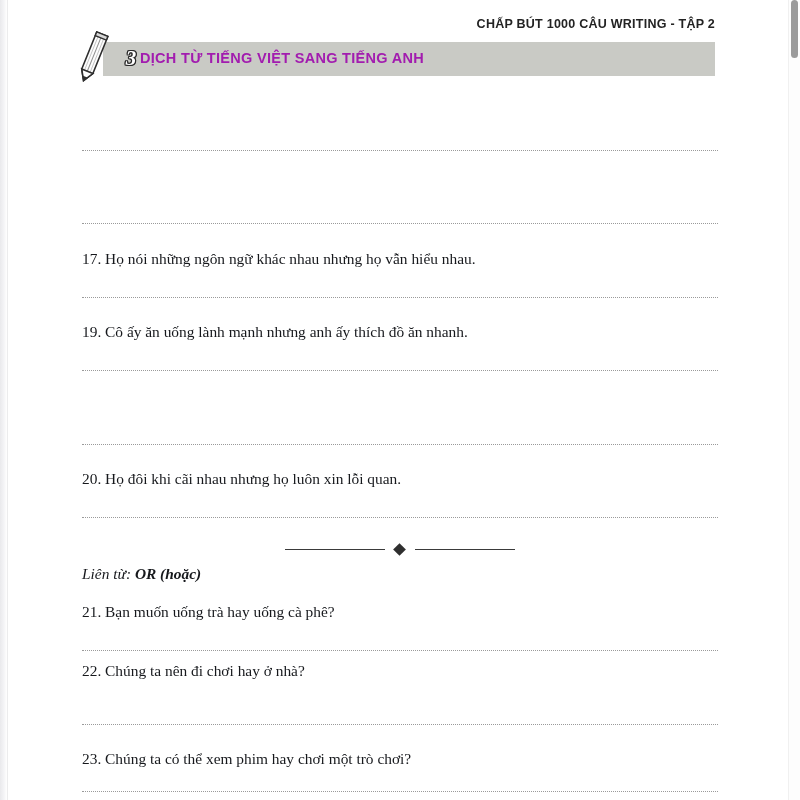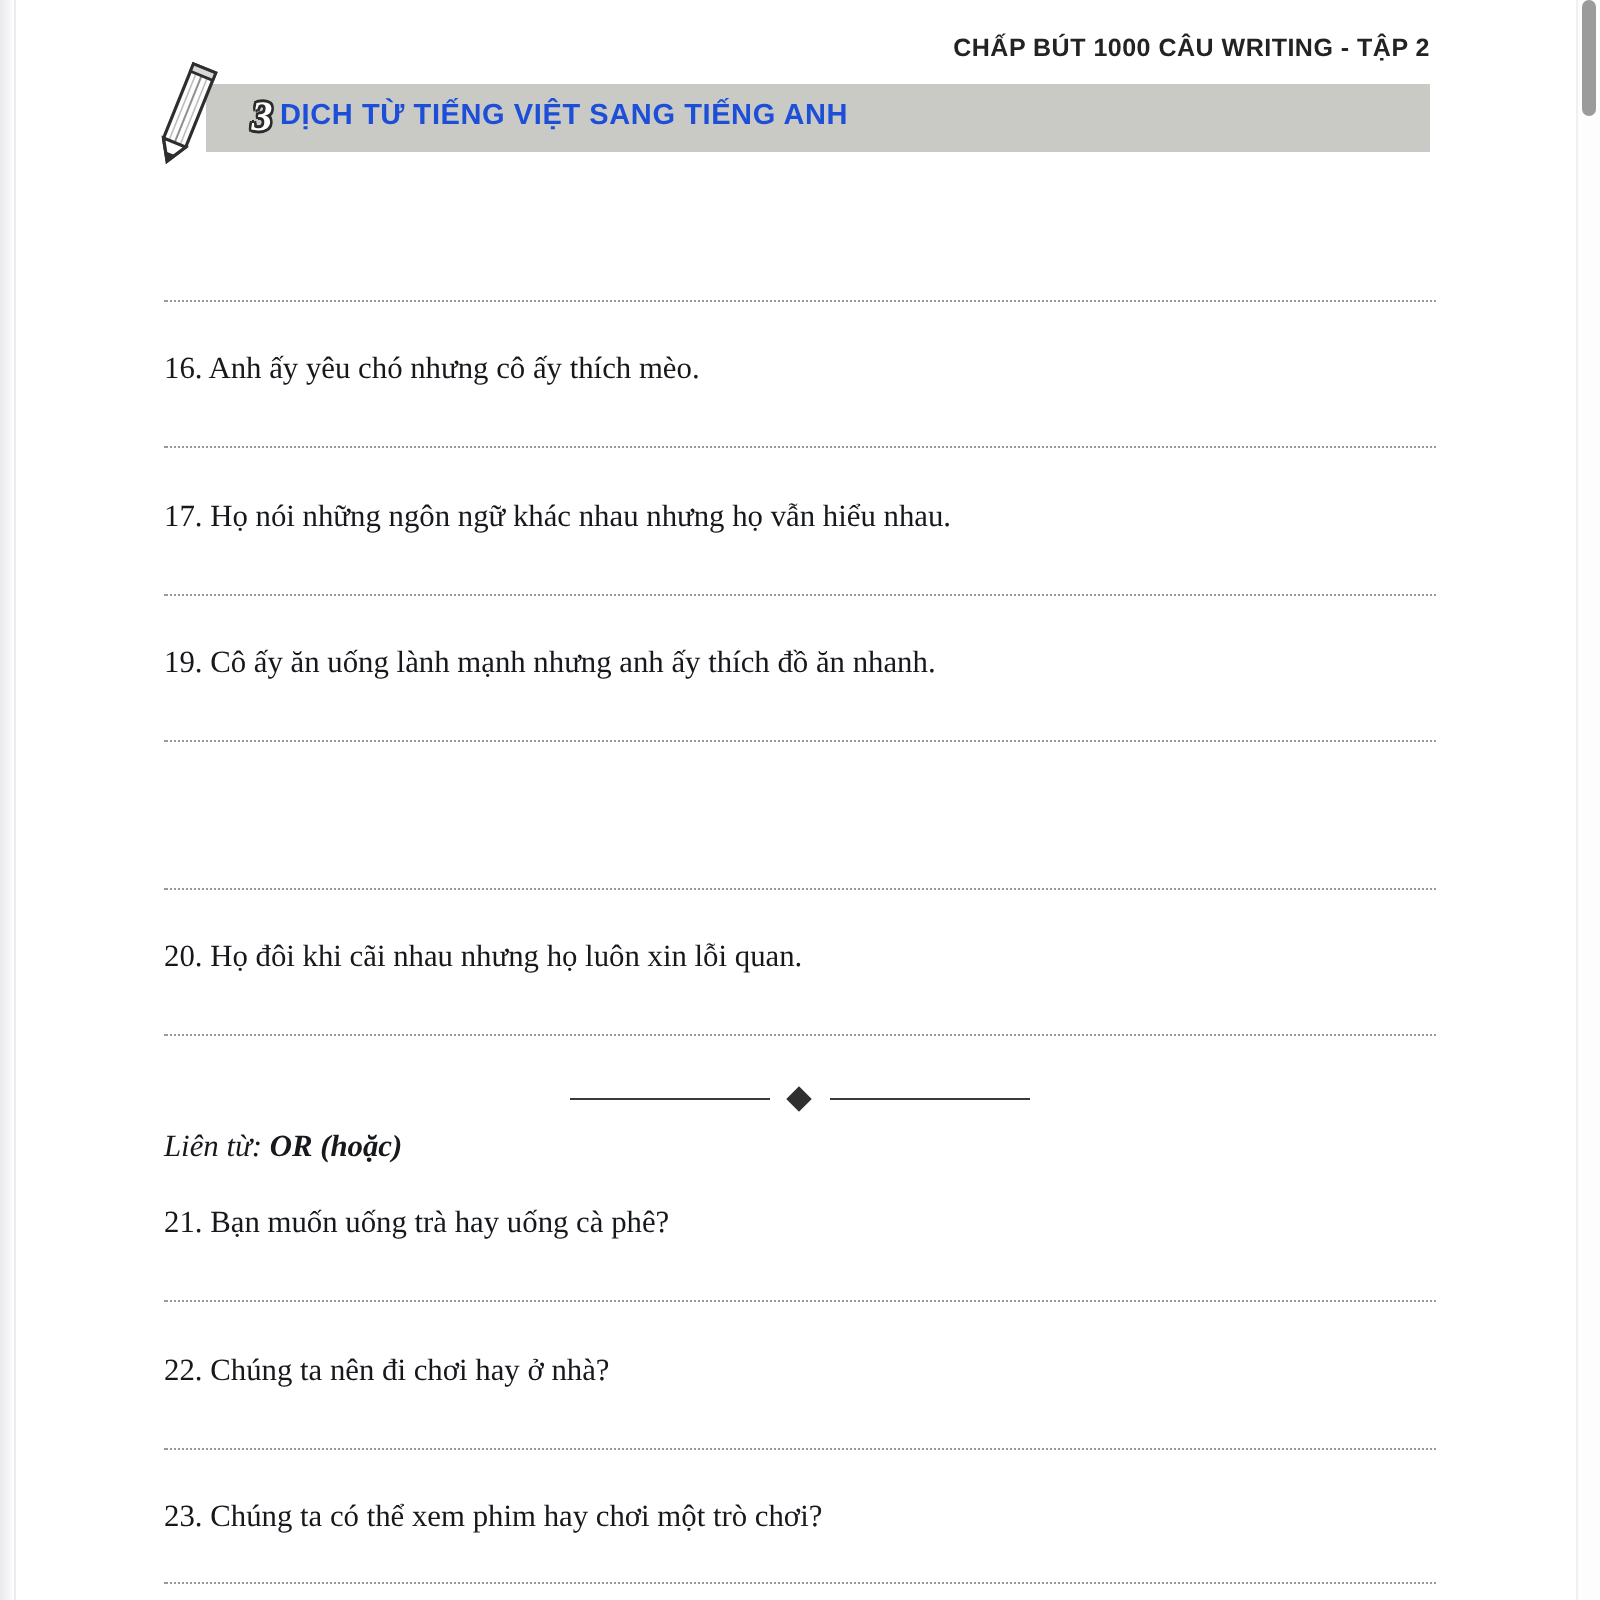--- a/index.html
+++ b/index.html
@@ -77,21 +77,21 @@
        0 -1.3px 0 #2b2b2b, 0 1.3px 0 #2b2b2b,
       -1.3px 0 0 #2b2b2b, 1.3px 0 0 #2b2b2b;
   }
   .banner-title {
     position: absolute;
     left: 140px; top: 50px;
     font-family: "Liberation Sans", sans-serif;
     font-size: 14.5px;
     font-weight: bold;
     letter-spacing: 0.3px;
-    color: #1d4ed8;
+    color: #a21caf;
     white-space: nowrap;
   }
   .pencil-icon {
     position: absolute;
     left: 68px; top: 28px;
     width: 48px; height: 58px;
   }
 
   
   .question {
@@ -167,24 +167,20 @@
       <rect x="19" y="4" width="12" height="4" fill="#d8d8d8" stroke="#2e2e2e" stroke-width="1.4"></rect>
     </g>
   </svg>
 
   <div class="banner-num">3</div>
 
   <div class="banner-title">DỊCH TỪ TIẾNG VIỆT SANG TIẾNG ANH</div>
 
   <div class="rule" style="top:150px"></div>
 
-  <div class="question" style="top:176px">
-    <span>16.</span>
-    <span>Anh ấy yêu chó nhưng cô ấy thích mèo.</span>
-  </div>
   <div class="rule" style="top:223px"></div>
 
   <div class="question" style="top:250px">
     <span>17.</span>
     <span>Họ nói những ngôn ngữ khác nhau nhưng họ vẫn hiểu nhau.</span>
   </div>
   <div class="rule" style="top:297px"></div>
 
   <div class="question" style="top:323px">
     <span>19.</span>
@@ -210,21 +206,21 @@
     <span>Liên từ:</span>
     <span class="strong">OR (hoặc)</span>
   </div>
 
   <div class="question" style="top:603px">
     <span>21.</span>
     <span>Bạn muốn uống trà hay uống cà phê?</span>
   </div>
   <div class="rule" style="top:650px"></div>
 
-  <div class="question" style="top:677px">
+  <div class="question" style="top:662px">
     <span>22.</span>
     <span>Chúng ta nên đi chơi hay ở nhà?</span>
   </div>
   <div class="rule" style="top:724px"></div>
 
   <div class="question" style="top:750px">
     <span>23.</span>
     <span>Chúng ta có thể xem phim hay chơi một trò chơi?</span>
   </div>
   <div class="rule" style="top:791px"></div>

